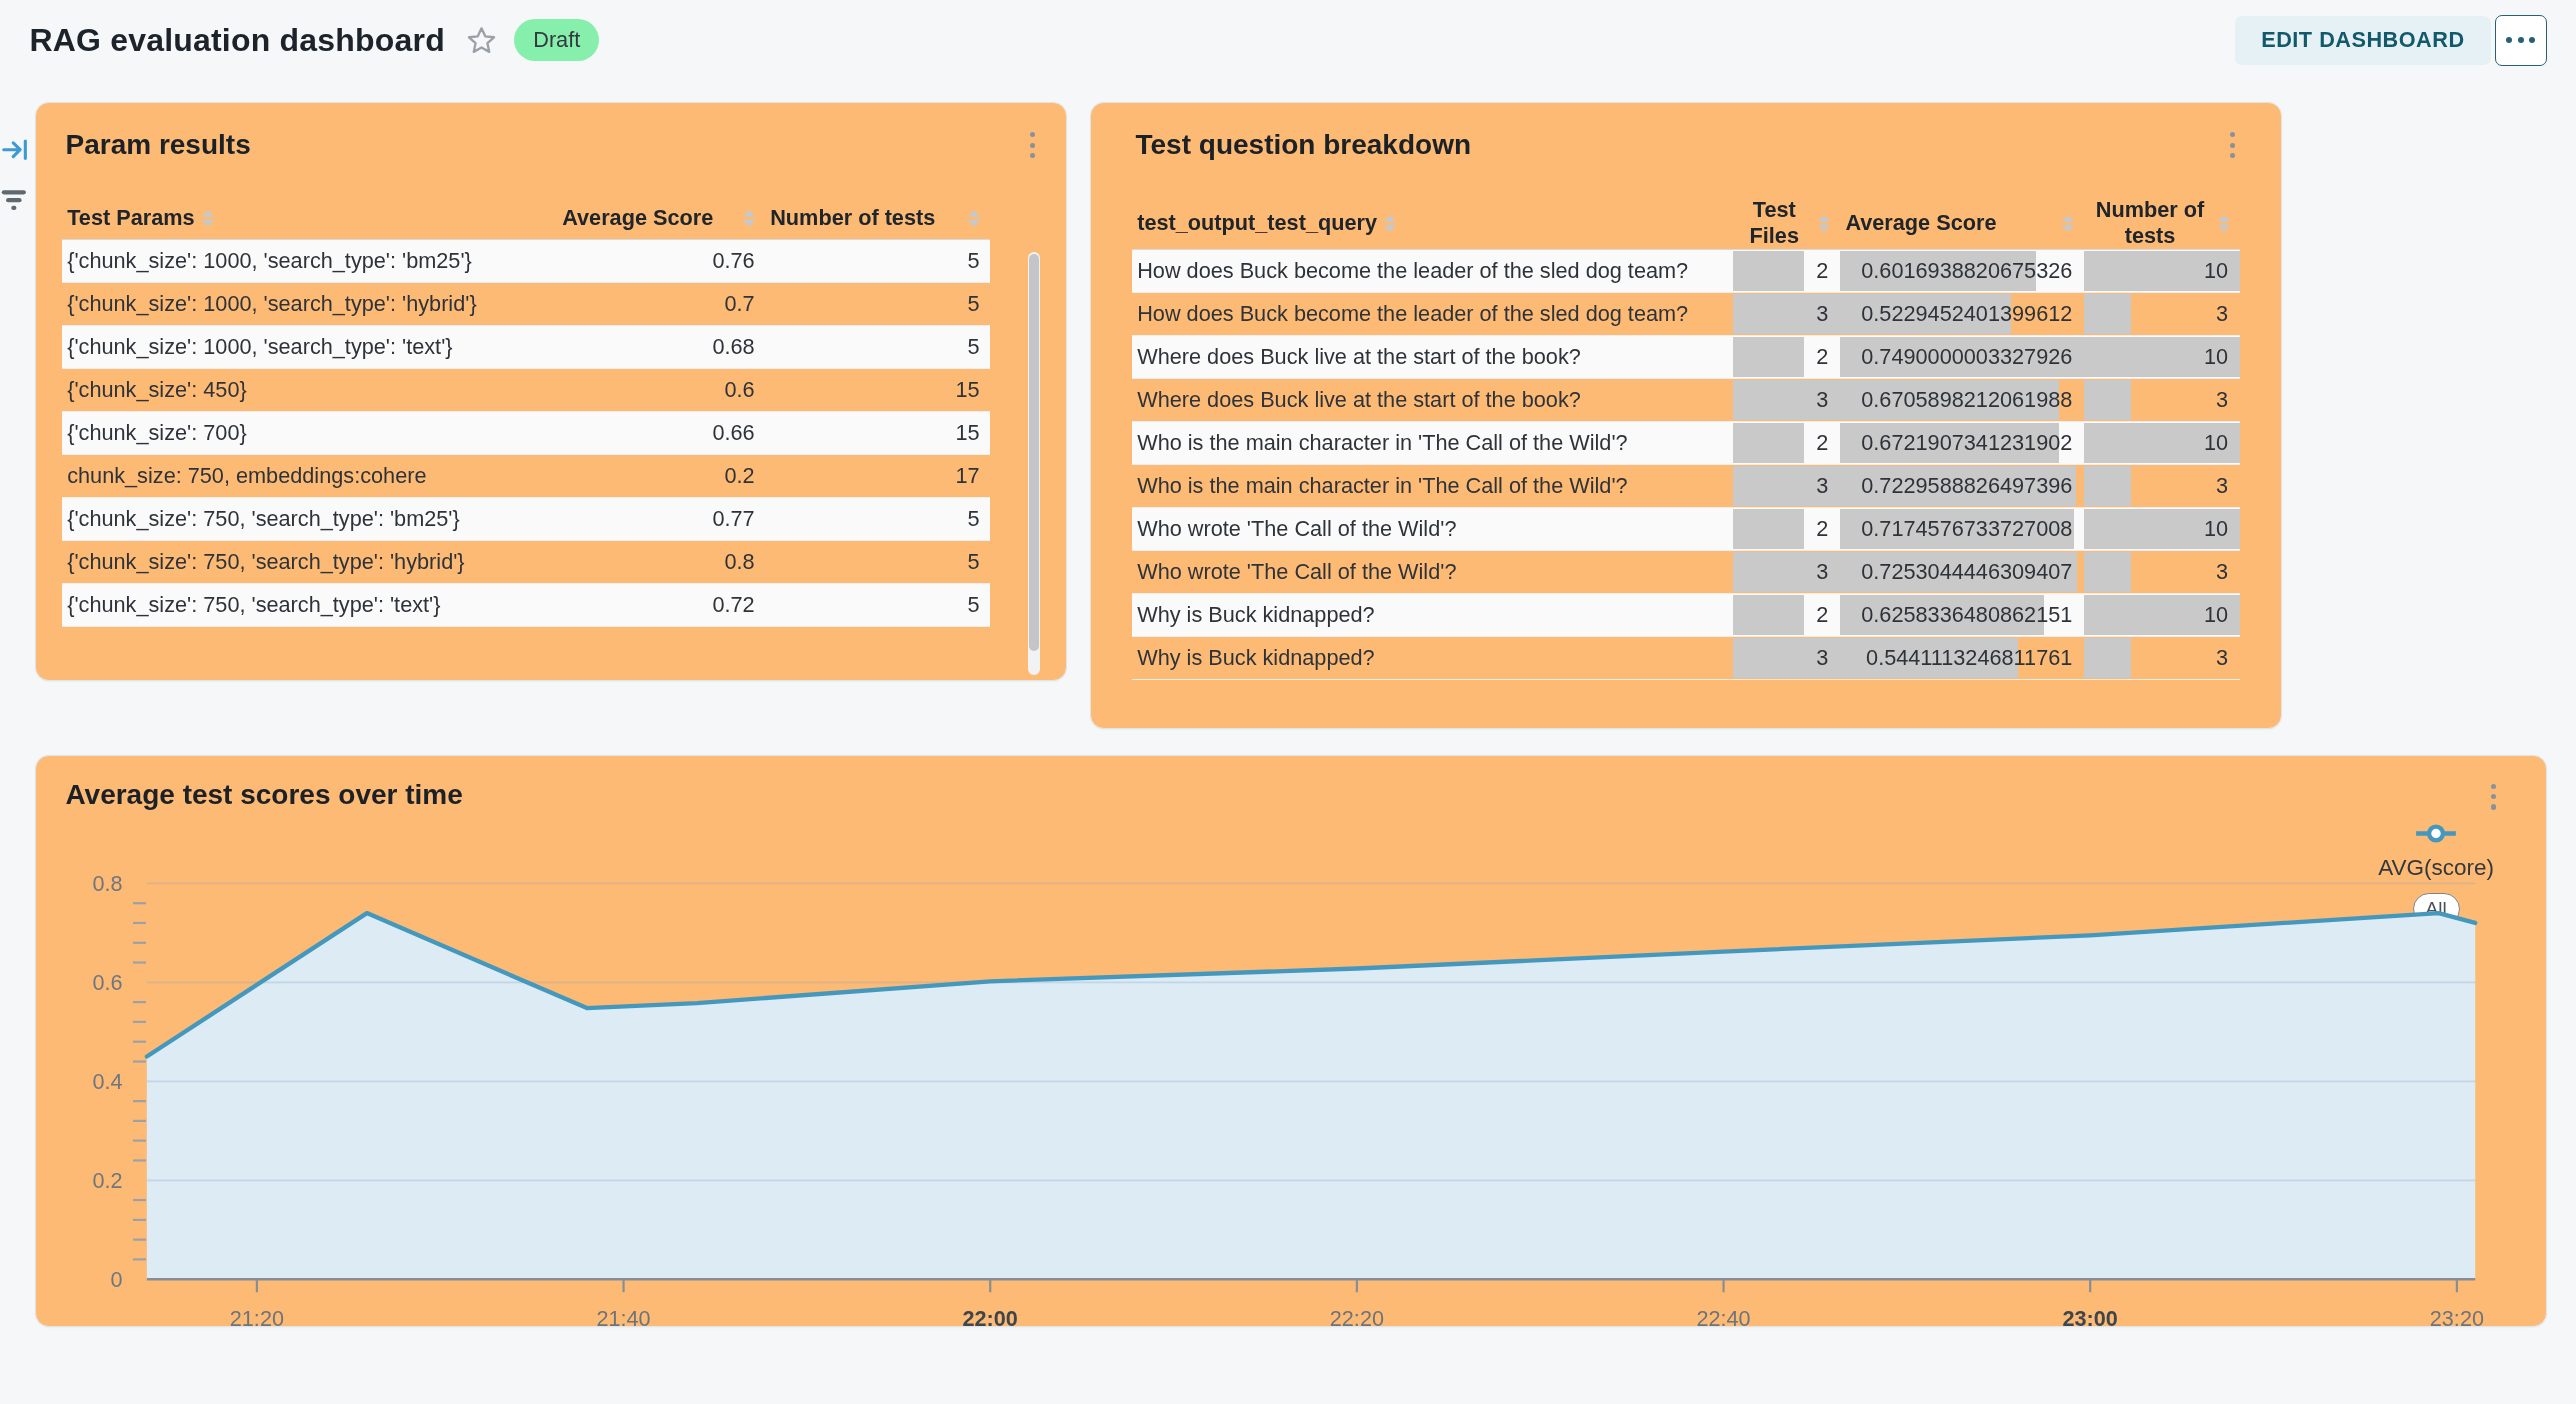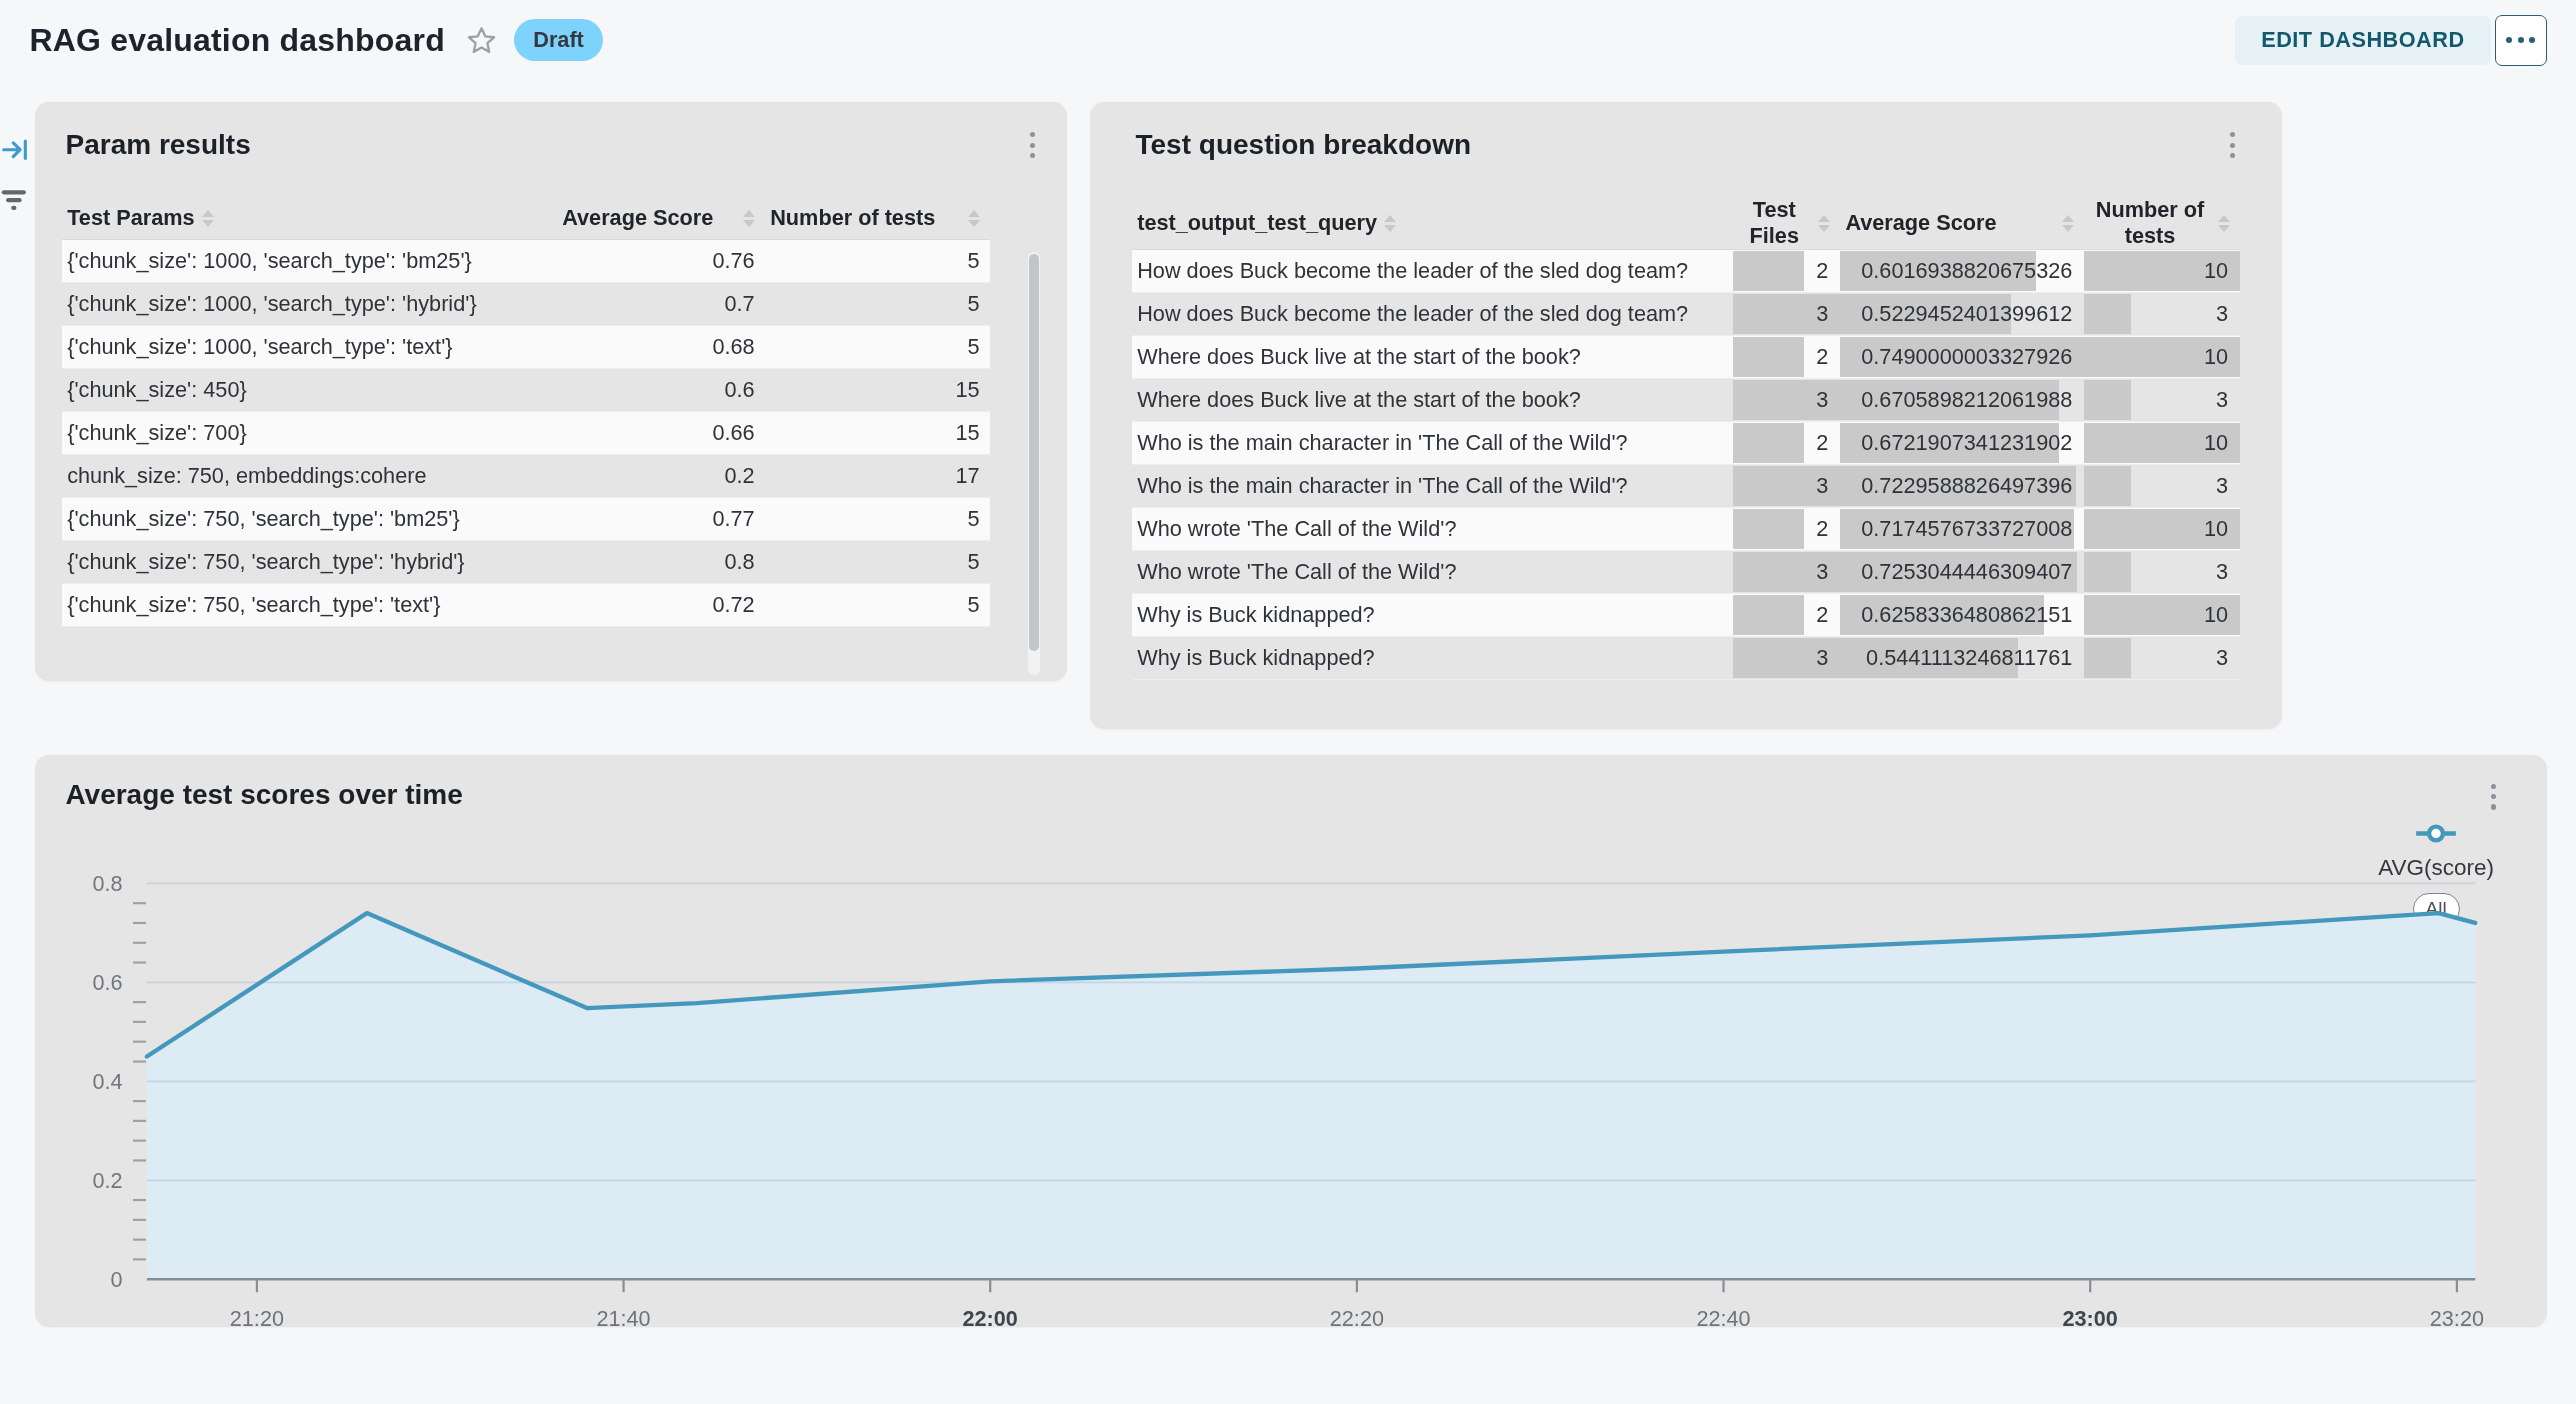--- a/index.html
+++ b/index.html
@@ -7,39 +7,39 @@
     width:2576px;height:1405px;position:relative;overflow:hidden;
     background:#f6f7f8;
     font-family:"Liberation Sans","DejaVu Sans",sans-serif;
     color:#21262c;
   }
   
   .topbar{display:flex;align-items:center;height:80px;padding:0 29.4px;}
   .page-title{font-size:32px;font-weight:700;color:#1d232a;margin:0 21px 0 0;letter-spacing:0.2px;}
   .star{width:31px;height:31px;margin-right:17.3px;cursor:pointer;}
   .badge{
-    background:#7dd3fc;color:#33383e;font-size:21.7px;line-height:1;
-    padding:10.4px 19px;border-radius:865px;font-weight:bold;
+    background:#86efac;color:#33383e;font-size:21.7px;line-height:1;
+    padding:10.4px 19px;border-radius:865px;
   }
   .top-actions{margin-left:auto;display:flex;align-items:center;gap:4px;}
   .btn-edit{
     border:none;cursor:pointer;height:49px;padding:0 26px;border-radius:7px;
     background:#e6f1f5;color:#12596c;font-family:inherit;
     font-size:21.7px;font-weight:700;letter-spacing:0.5px;
   }
   .btn-more{
     width:50px;height:49px;border-radius:7px;background:#fff;
     border:1.7px solid #276074;display:flex;align-items:center;justify-content:center;gap:5.2px;cursor:pointer;
   }
   .btn-more i{width:6px;height:6px;border-radius:50%;background:#276074;}
   
   .rail-ic{position:absolute;cursor:pointer;}
   
   .card{
-    position:absolute;background:#e5e5e5;border:0.9px solid #e2e4e6;border-radius:14px;
+    position:absolute;background:#fdba74;border:0.9px solid #e2e4e6;border-radius:14px;
     box-shadow:0 0.9px 1.7px rgba(0,0,0,.04);box-sizing:border-box;
   }
   .card-param {left:35px; top:102px; width:1032px; height:579px; padding:24px 26px;}
   .card-q     {left:1090px;top:102px; width:1192px; height:627px; padding:24px 41px;}
   .card-chart {left:35px; top:755px; width:2512px; height:572px;}
   .card-head{display:flex;justify-content:space-between;align-items:flex-start;}
   .card-title{font-size:28px;font-weight:700;color:#1c2127;margin:1.7px 0 0 3.5px;}
   .kebab{display:flex;flex-direction:column;gap:5.2px;padding:5.2px;cursor:pointer;}
   .kebab i{width:5.2px;height:5.2px;border-radius:50%;background:#8a9198;}
   

